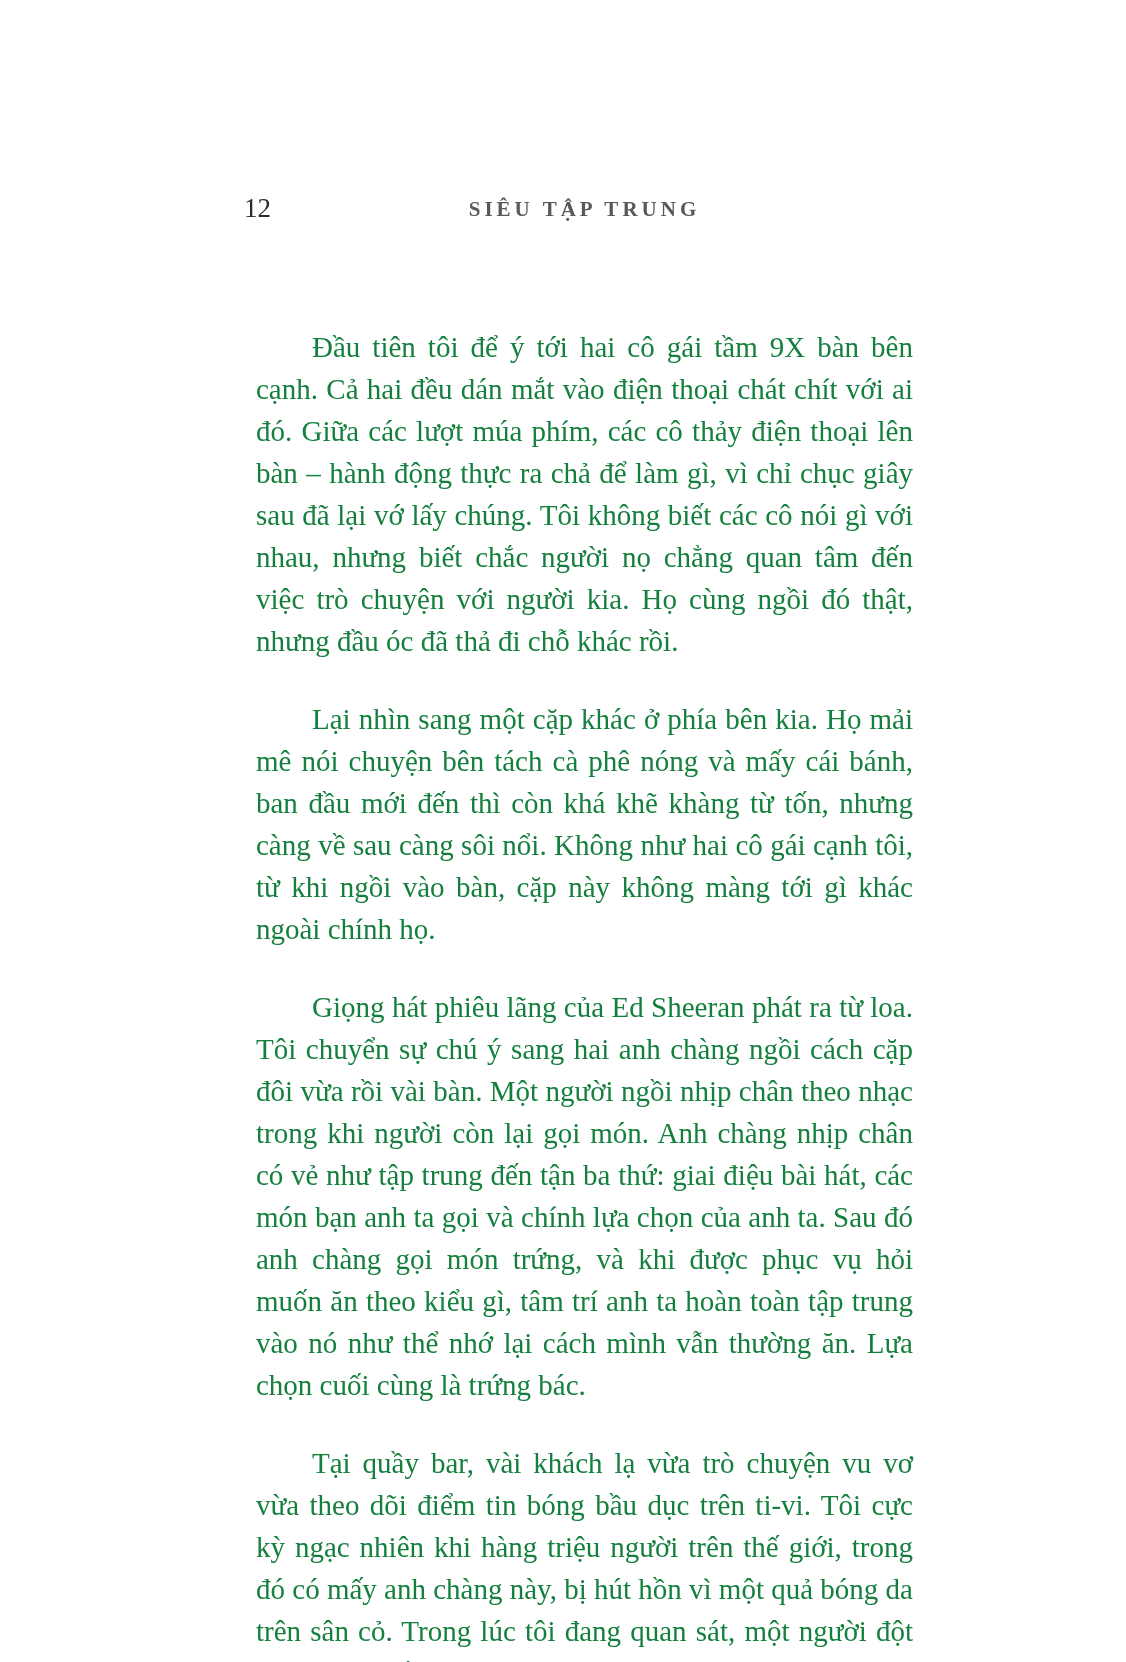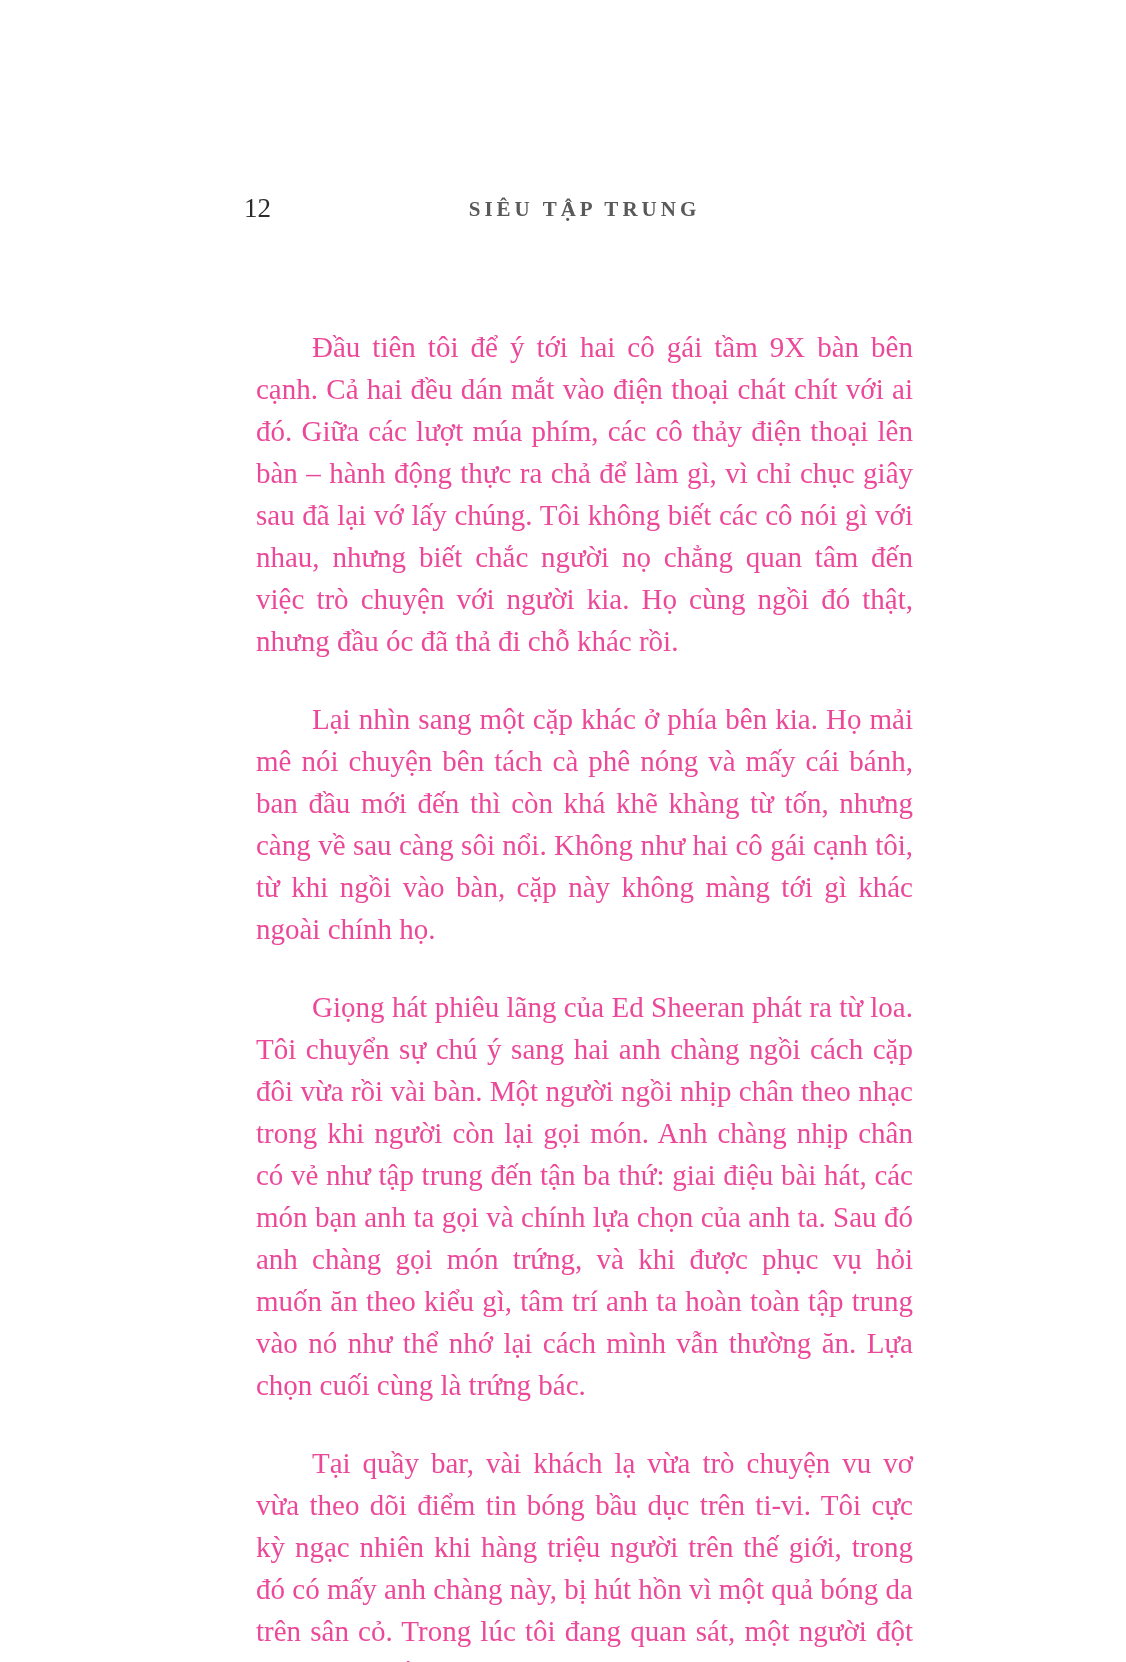--- a/index.html
+++ b/index.html
@@ -40,21 +40,21 @@
     color: #595959;
     text-transform: uppercase;
     font-weight: bold;
   }
   .page-body {
     margin-top: 58px;
   }
   .para {
     font-size: 29px;
     line-height: 42px;
-    color: #ec4899;
+    color: #15803d;
     text-align: justify;
     text-indent: 56px;
   }
   .para + .para {
     margin-top: 12px;
   }
 </style>
 </head>
 <body>
 

